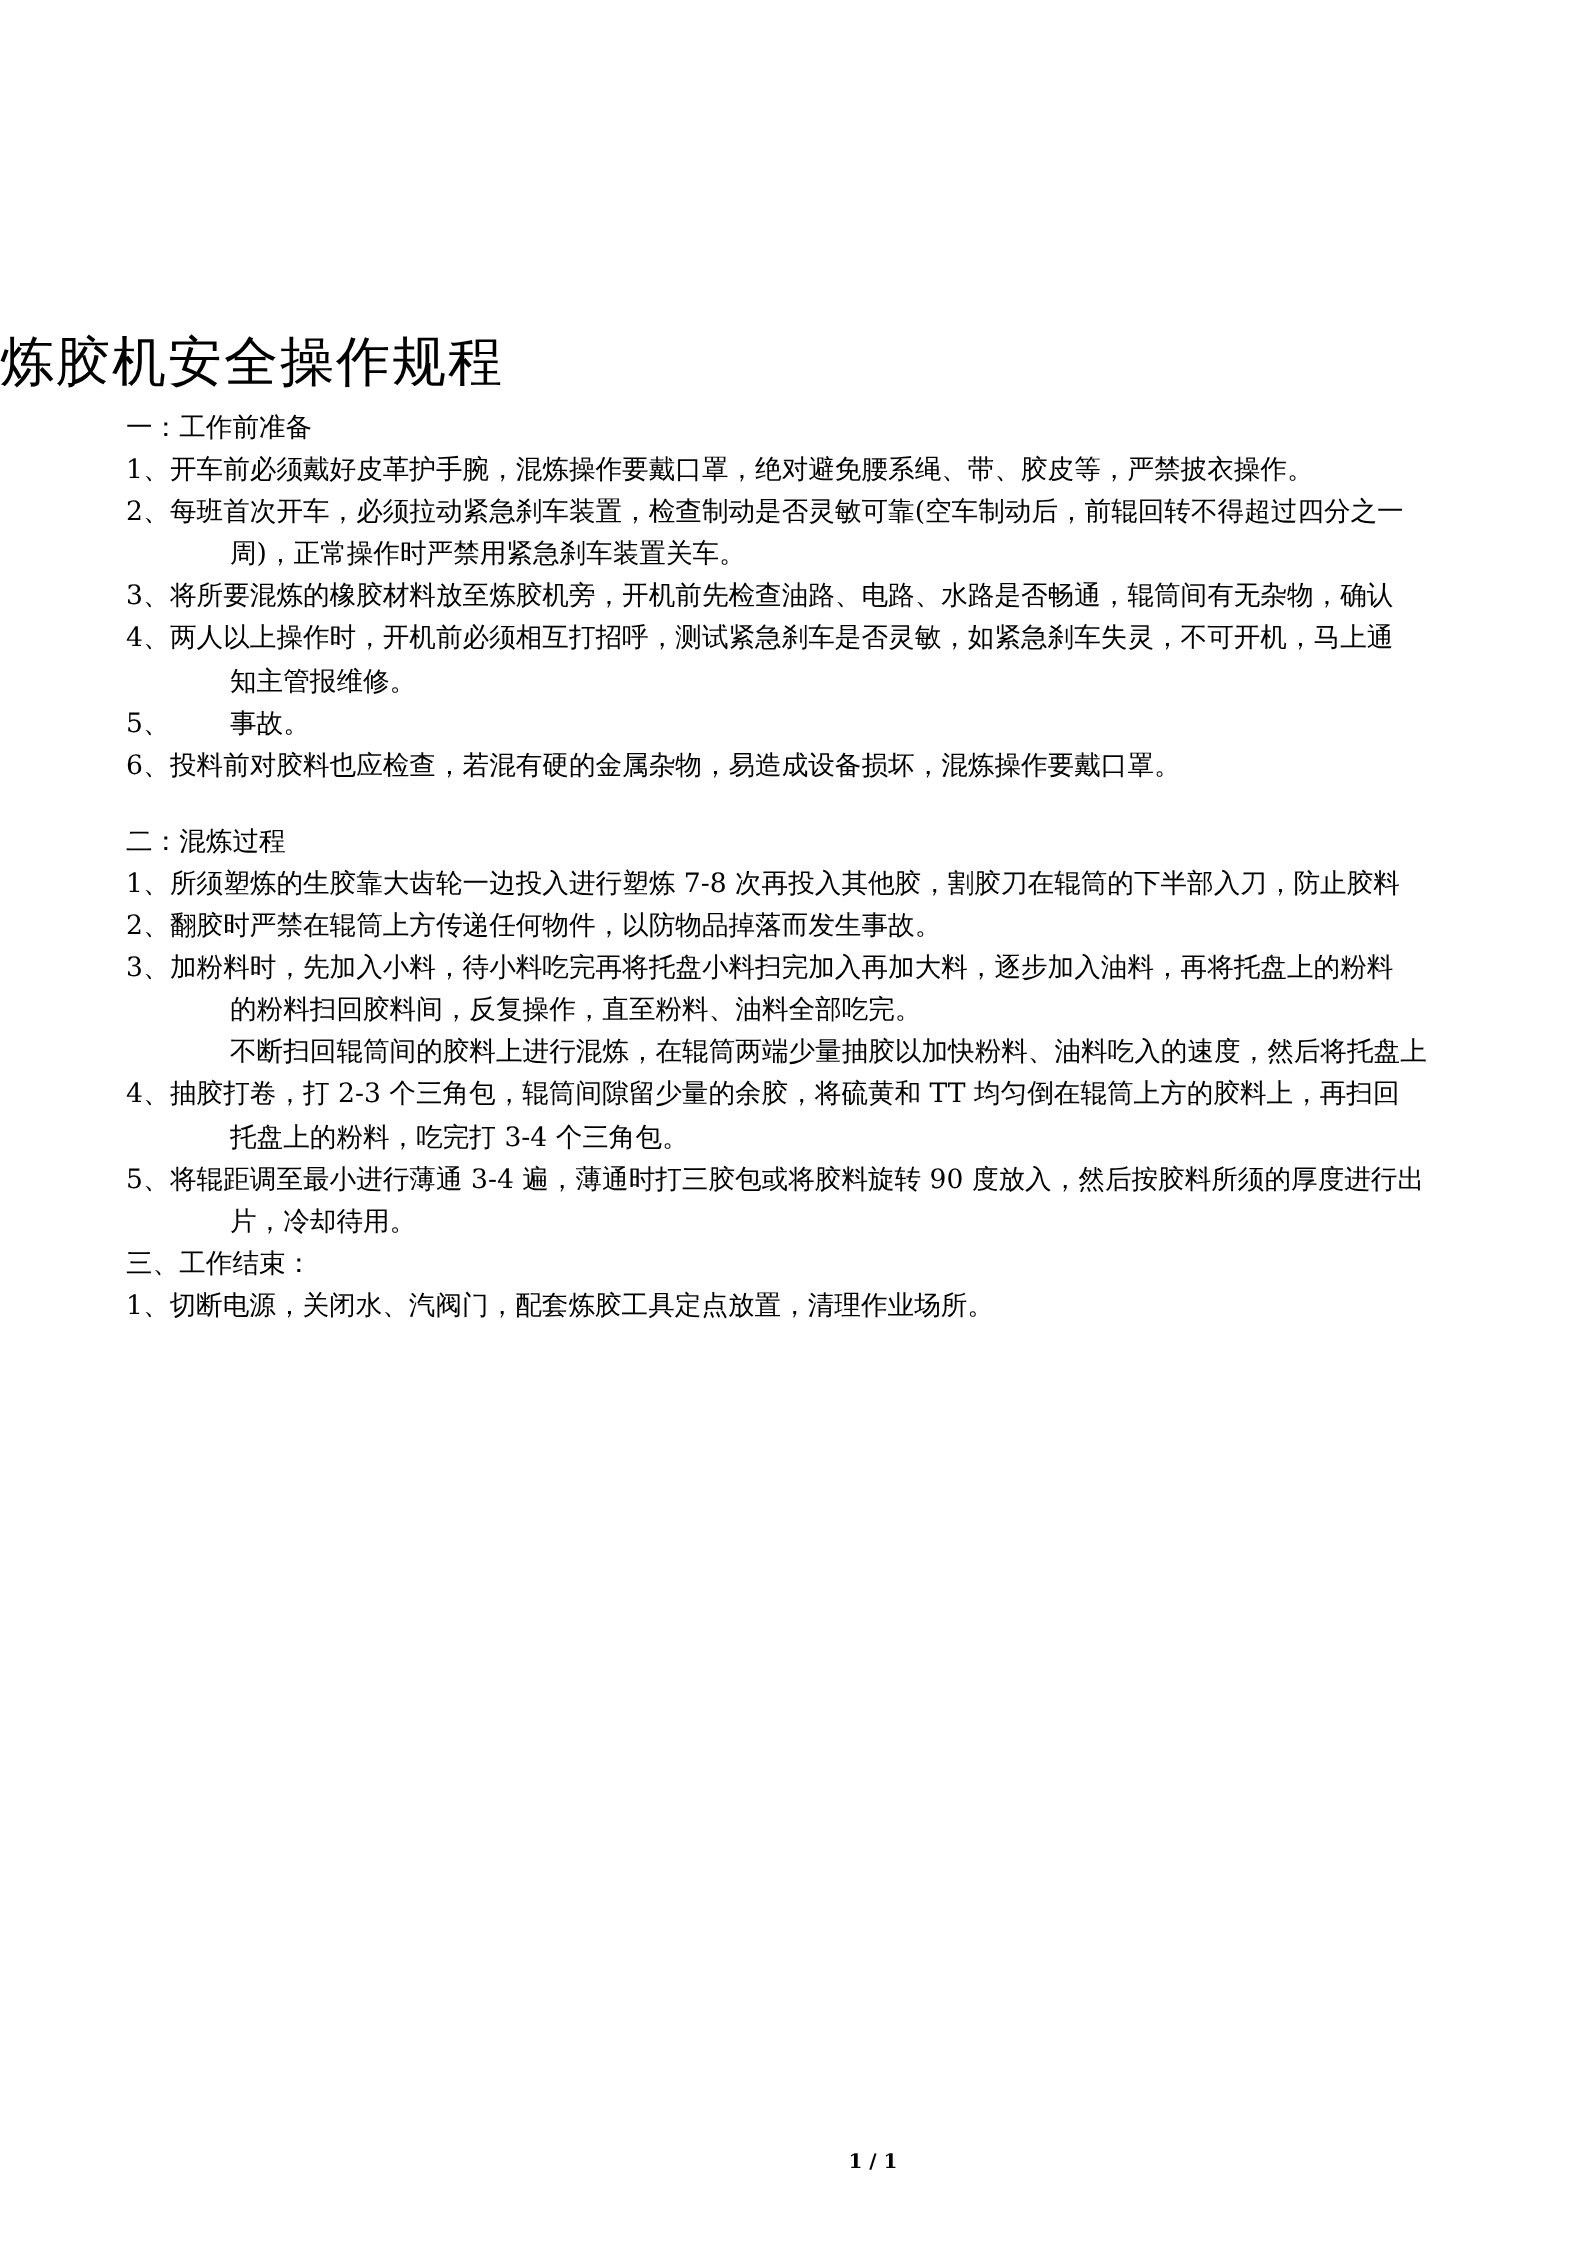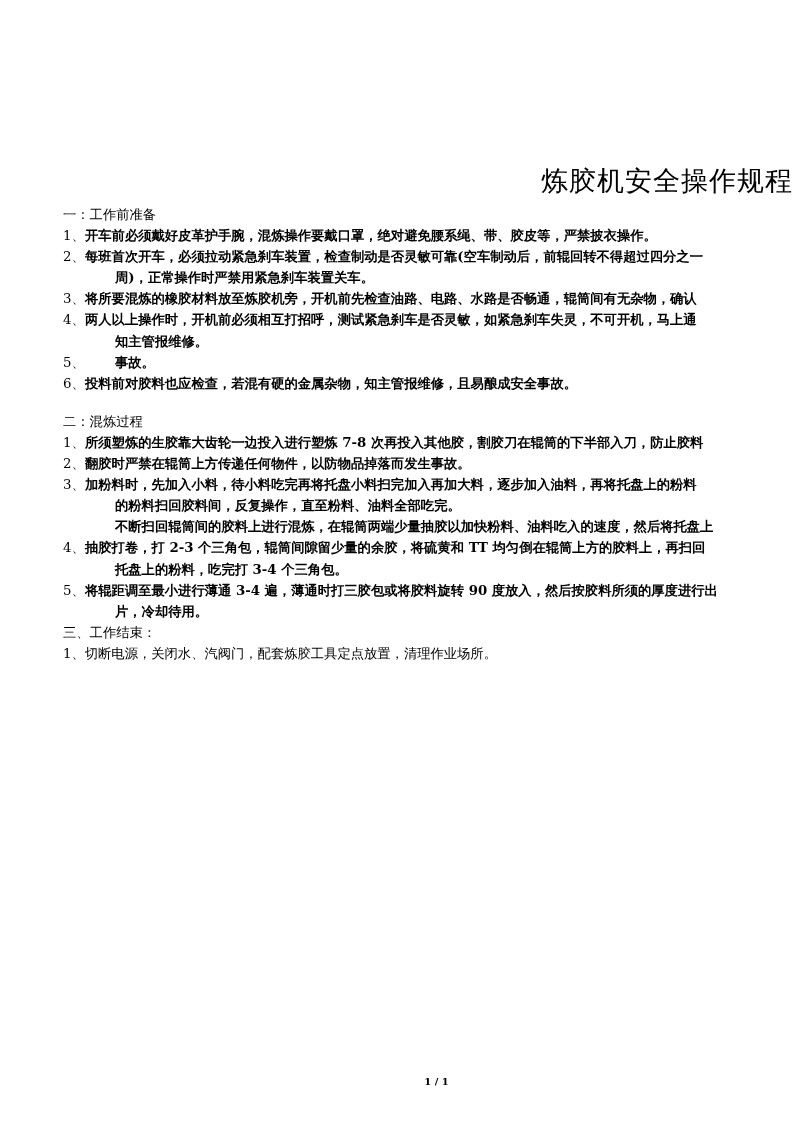--- a/index.html
+++ b/index.html
@@ -1,25 +1,25 @@
 <!DOCTYPE html>
 <html><head>
   <meta charset="utf-8">
   <style>
     html, body { margin:0; padding:0; background:#ffffff; }
     body { width:793px; height:1122px; position:relative; overflow:hidden;
            font-family: "DejaVu Serif", "Liberation Serif", serif; color:#000; }
-    .title { position:absolute; top:163px; left:0; width:793px; text-align:right;
+    .title { position:absolute; top:163px; left:0; width:793px; text-align:left;
              font-family: "DejaVu Sans", "Liberation Sans", sans-serif;
              font-size:27px; letter-spacing:1px; }
     .content { position:absolute; top:204px; left:63px; width:680px; font-size:13.3px; line-height:21.1px; }
     .heading { display:block; }
     .item { display:flex; }
     .num { flex:0 0 22px; }
-    .text { flex:1; text-align:justify;font-weight:bold; }
+    .text { flex:1; text-align:justify; }
     .text .cont { display:block; padding-left:30px; }
     .gap { height:17px; }
     .plain { display:block; }
     .footer { position:absolute; top:1076px; left:0; width:793px; text-align:center;
               font-size:10px; font-weight:bold;padding-left:40px; }
   </style>
 </head>
 <body>
 
 <div class="title">炼胶机安全操作规程</div>
@@ -44,21 +44,21 @@
     <div class="item">
       <span class="num">4、</span>
       <span class="text"><span>两人以上操作时，开机前必须相互打招呼，测试紧急刹车是否灵敏，如紧急刹车失灵，不可开机，马上通</span><span class="cont">知主管报维修。</span></span>
     </div>
     <div class="item">
       <span class="num">5、</span>
       <span class="text"><span class="cont">事故。</span></span>
     </div>
     <div class="item">
       <span class="num">6、</span>
-      <span class="text"><span>投料前对胶料也应检查，若混有硬的金属杂物，知主管报维修，且易酿成安全事故。</span></span>
+      <span class="text"><span>投料前对胶料也应检查，若混有硬的金属杂物，易造成设备损坏，混炼操作要戴口罩。</span></span>
     </div>
   </div>
 
   <div class="gap"></div>
 
   <div>
     <span class="heading">二：混炼过程</span>
 
     <div class="item">
       <span class="num">1、</span>

